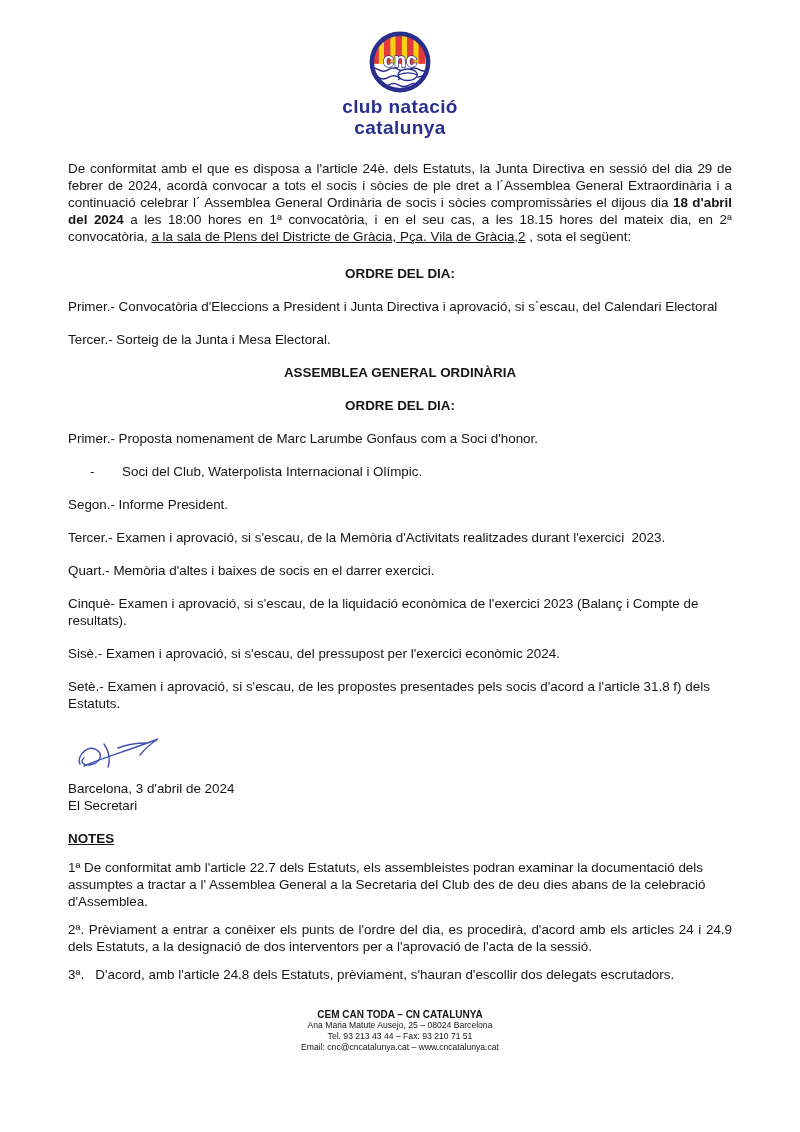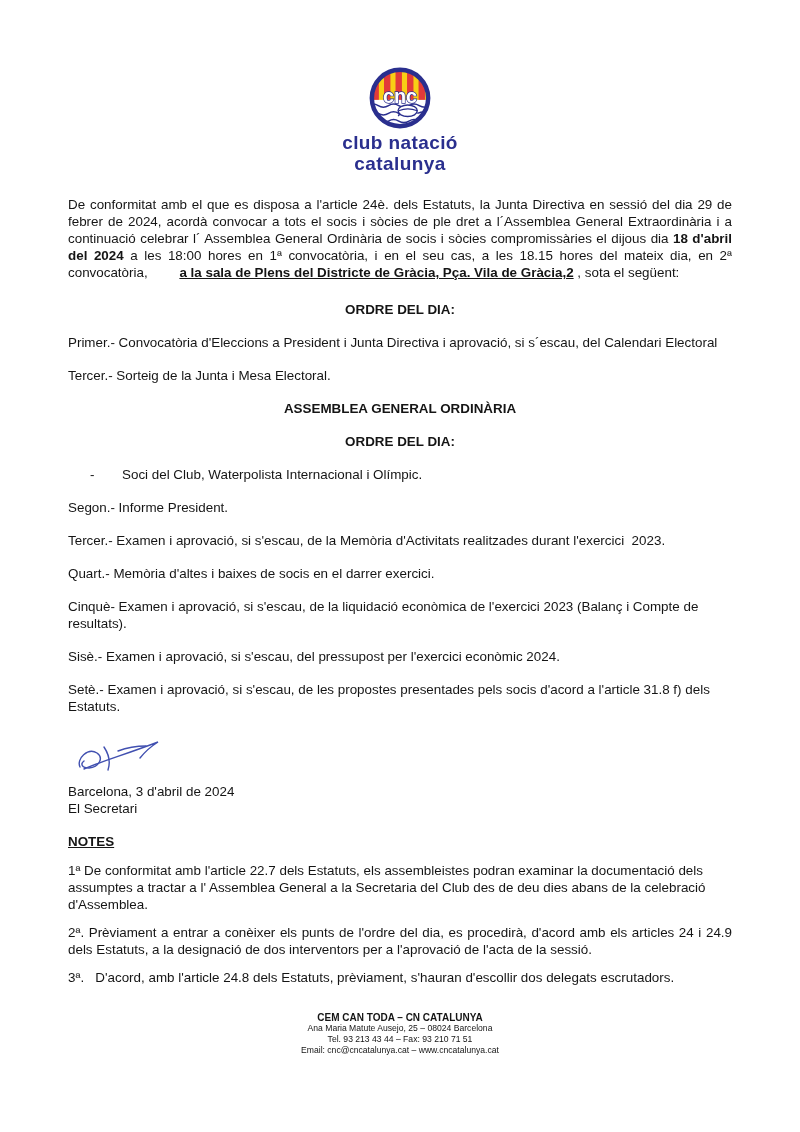--- a/index.html
+++ b/index.html
@@ -1,35 +1,35 @@
 <!DOCTYPE html>
 <html><head>
 <meta charset="utf-8">
 <style>
   html, body { margin:0; padding:0; background:#ffffff; }
   .page {
     position:relative;
     width:800px; height:1132px;
     background:#ffffff;
     box-sizing:border-box;
-    padding:66px 68px 0 68px;
+    padding:30px 68px 0 68px;
     font-family:"Liberation Sans", sans-serif;
     color:#151515;
     font-size:13.4px;
     line-height:17px;
     overflow:hidden;
   }
   .logo-block { text-align:center; margin-bottom:22px; }
   .logo-emblem { display:block; margin:0 auto 2px auto; }
   .logo-name { font-weight:bold; color:#2a2f8e; font-size:19px; line-height:21px; letter-spacing:0.4px; }
   p { margin:0 0 16px 0; }
   .intro { text-align:justify; margin-bottom:20px; white-space:normal; }
   .pre { white-space:pre-wrap; }
   .bold { font-weight:bold; }
-  .bold-underline { font-weight:bold; text-decoration:underline;margin-left:28px; }
+  .bold-underline { font-weight:normal; text-decoration:underline; }
   .center-head { text-align:center; font-weight:bold; margin:0 0 16px 0; }
   .bullet-line { display:flex; padding-left:22px; margin-bottom:16px; }
   .bullet-dash { width:32px; flex:0 0 32px; }
   .sig-svg { display:block; margin:22px 0 4px 6px; }
   .sig-lines p { margin:0; }
   .notes-head { text-align:left; font-weight:bold; text-decoration:underline; margin:16px 0 12px 0; }
   .note { margin-bottom:11px; }
   .note-justify { text-align:justify; }
   .footer { text-align:center; margin-top:26px; font-size:8.6px; line-height:11px; }
   .footer-title { font-weight:bold; font-size:10px; }
@@ -71,20 +71,21 @@
 
   <p class="intro"><span>De conformitat  amb el que es disposa a l'article 24è. dels Estatuts, la Junta Directiva en sessió del dia 29 de febrer de 2024, acordà convocar a tots el socis i sòcies de ple dret a l´Assemblea General Extraordinària  i a continuació celebrar l´ Assemblea General Ordinària  de socis i sòcies compromissàries el  dijous dia </span><span class="bold">18 d'abril del 2024</span><span> a les 18:00 hores en 1ª convocatòria, i en el seu cas, a les 18.15 hores del mateix dia, en 2ª convocatòria,  </span><span class="bold-underline">a la sala de Plens del Districte de Gràcia, Pça. Vila de Gràcia,2</span><span> , sota el següent:</span></p>
 
   <p class="center-head">ORDRE DEL DIA:</p>
   <p class="pre">Primer.- Convocatòria d'Eleccions a President i Junta Directiva i aprovació, si s´escau, del Calendari Electoral</p>
   <p class="pre">Tercer.- Sorteig de la Junta i Mesa Electoral.</p>
 
 
   <p class="center-head">ASSEMBLEA GENERAL ORDINÀRIA</p>
   <p class="center-head">ORDRE DEL DIA:</p>
+  <p class="pre">Primer.- Proposta nomenament de Marc Larumbe Gonfaus com a Soci d'honor.</p>
   <div class="bullet-line">
     <span class="bullet-dash">-</span>
     <span>Soci del Club, Waterpolista Internacional i Olímpic.</span>
   </div>
   <p class="pre">Segon.- Informe President.</p>
   <p class="pre">Tercer.- Examen i aprovació, si s'escau, de la Memòria d'Activitats realitzades durant l'exercici  2023.</p>
   <p class="pre">Quart.- Memòria d'altes i baixes de socis en el darrer exercici.</p>
   <p class="pre">Cinquè- Examen i aprovació, si s'escau, de la liquidació econòmica de l'exercici 2023 (Balanç i Compte de resultats).</p>
   <p class="pre">Sisè.- Examen i aprovació, si s'escau, del pressupost per l'exercici econòmic 2024.</p>
   <p class="pre">Setè.- Examen i aprovació, si s'escau, de les propostes presentades pels socis d'acord a l'article 31.8 f) dels Estatuts.</p>

